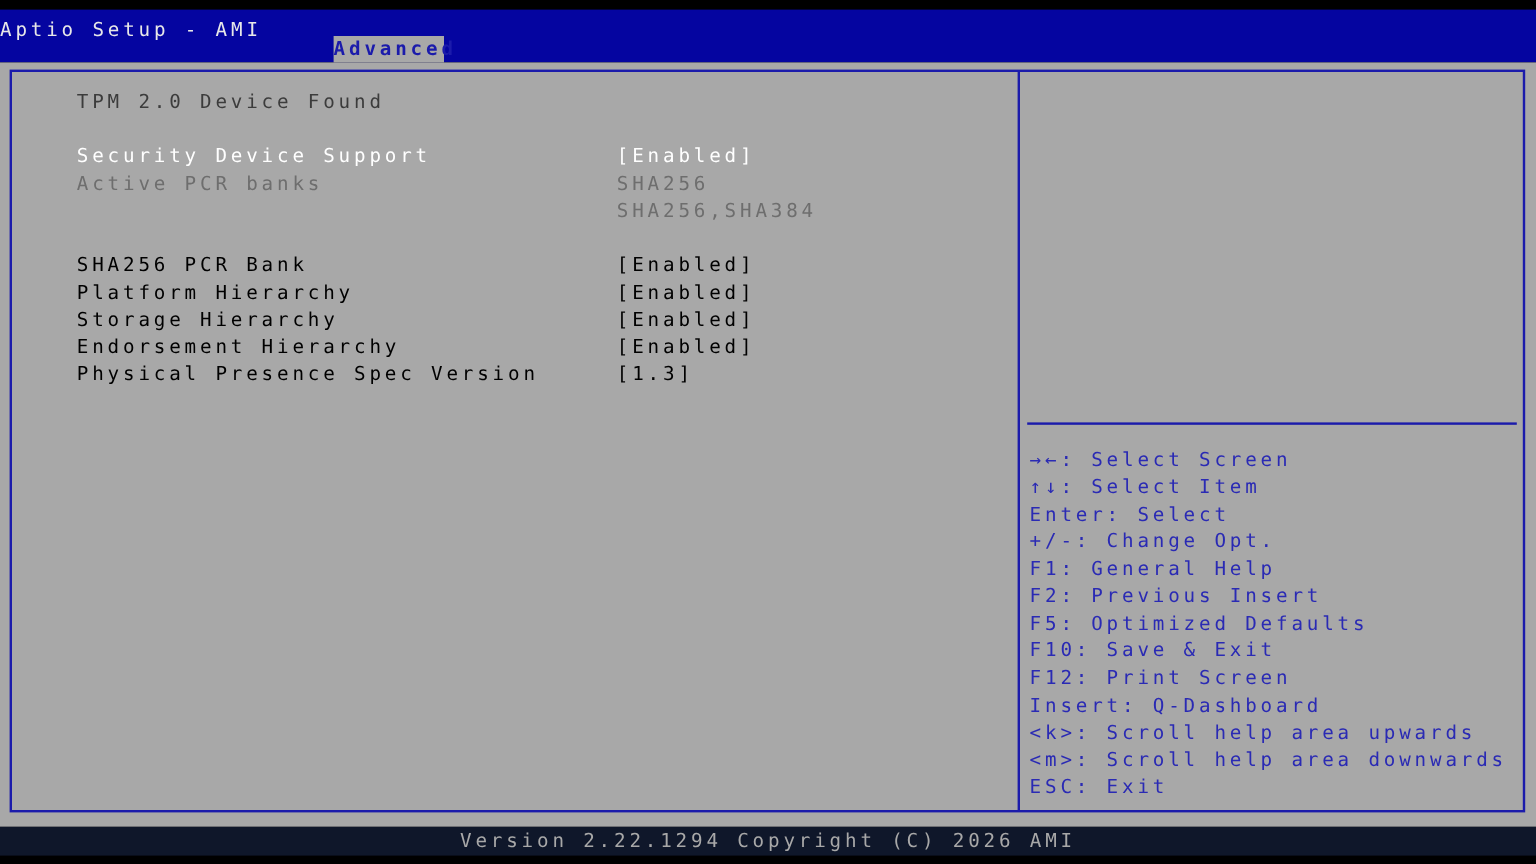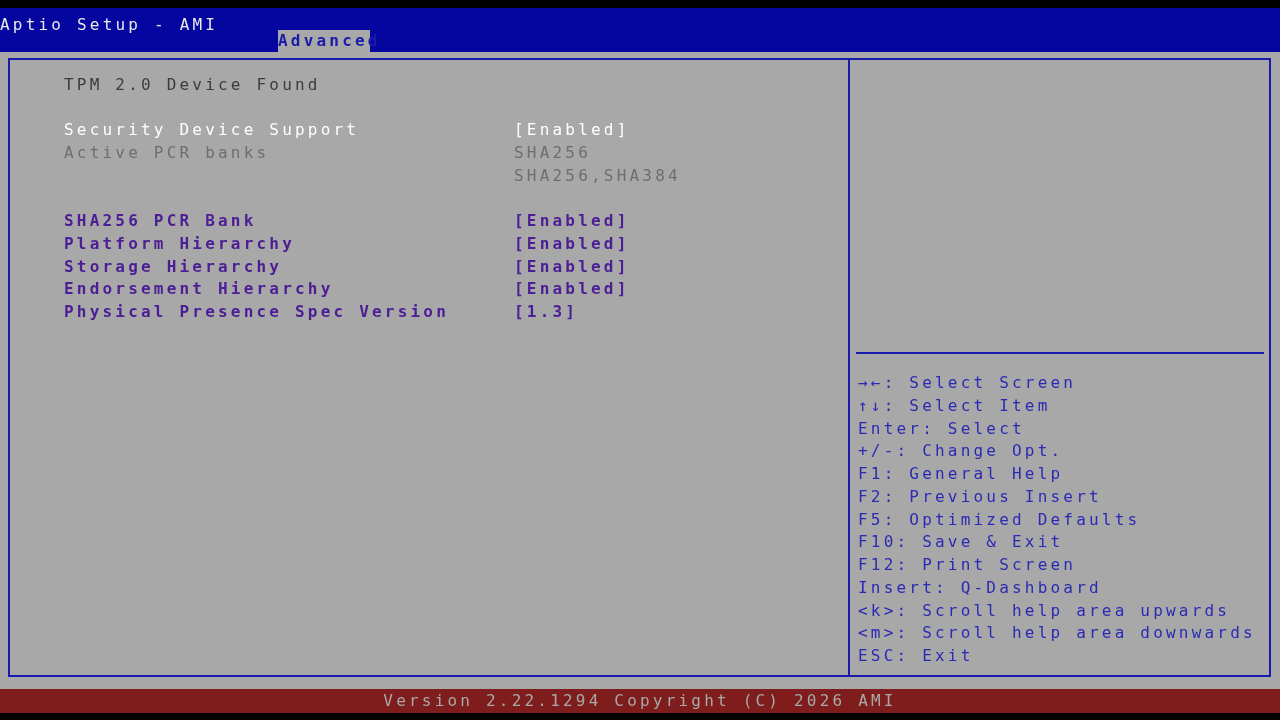--- a/index.html
+++ b/index.html
@@ -64,21 +64,21 @@
   }
   .item-row {
     position: relative;
     height: 22.7px; line-height: 22.7px;
     white-space: nowrap;
   }
   .item-label { display: inline-block; }
   .item-value { position: absolute; left: 450px; top: 0; }
   .state-selected { color: #FFFFFF; }
   .state-info     { color: #6E6E6E; }
-  .state-option   { color: #4c1d95; font-weight: bold; }
+  .state-option   { color: #000000; }
   
   .help-text {
     position: absolute; left: 848px; top: 14px;
     width: 404px;
     line-height: 22.7px;
     color: #2A2AB4;
     white-space: pre-line;
   }
   .divider-h {
     position: absolute; left: 846px; top: 292px;
@@ -91,21 +91,21 @@
     color: #2A2AB4;
   }
   .key-line {
     height: 22.75px; line-height: 22.75px;
     white-space: nowrap;
   }
   
   .footer-bar {
     position: absolute; left: 0; top: 689px;
     width: 1280px; height: 24px;
-    background: #7f1d1d;
+    background: #0f172a;
   }
   .footer-text {
     width: 100%; text-align: center;
     line-height: 24px;
     color: #A8A8A8;
   }
 </style>
 </head>
 <body>
 

